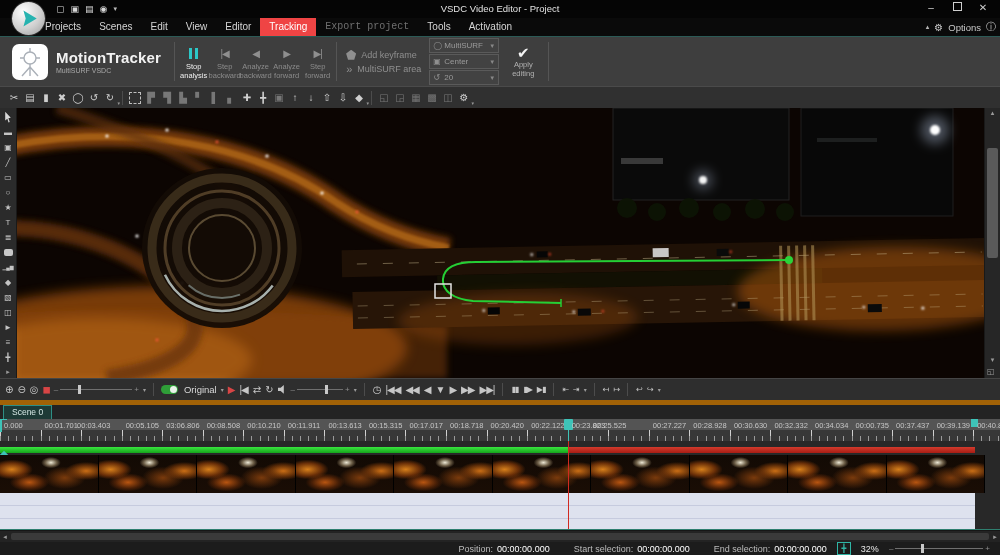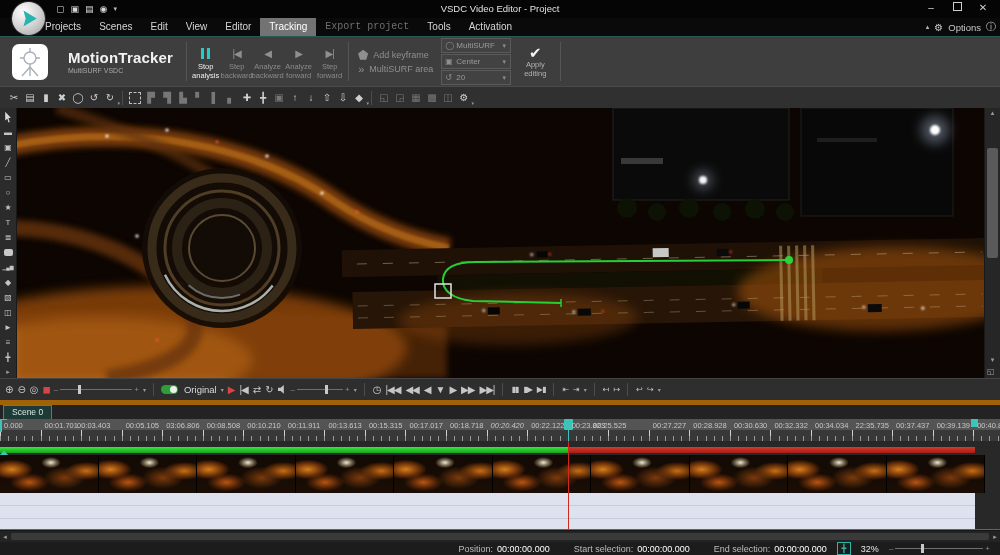--- a/index.html
+++ b/index.html
@@ -18,31 +18,31 @@
   .qicon{font-size:9px;color:#d8d8d8;line-height:18px;cursor:default;}
   .qcaret{font-size:7px;color:#bbb;}
   .wtitle{position:absolute;left:0;right:0;text-align:center;font-size:9.5px;color:#e2e2e2;line-height:18px;}
   .winbtns{position:absolute;right:4px;top:0;display:flex;height:16px;align-items:center;gap:0;}
   .winbtn{width:26px;text-align:center;font-size:10px;color:#cfcfcf;line-height:16px;}
   .winbtn .sq{display:inline-block;width:7px;height:7px;border:1px solid #cfcfcf;}
 
   
   .menubar{height:18px;background:#0a0a0a;display:flex;align-items:stretch;padding-left:36px;position:relative;}
   .mi{font-size:10px;color:#d6d6d6;line-height:18px;padding:0 9px;}
-  .mi.active{background:#737373;color:#fff;}
+  .mi.active{background:#ef4444;color:#fff;}
   .mi.disabled{color:#6f6f6f;font-family:Liberation Mono, monospace;}
   .menu-right{position:absolute;right:4px;top:0;height:18px;display:flex;align-items:center;gap:5px;}
   .collapse{font-size:7px;color:#b5b5b5;}
   .gear{font-size:10px;color:#c9c9c9;}
   .optlbl{font-size:9.5px;color:#c9c9c9;}
   .info{font-size:10px;color:#c9c9c9;}
 
   
   .ribbon{height:51px;background:#3e3e3e;border-top:1px solid #2b5a56;display:flex;align-items:stretch;}
-  .brand{display:flex;align-items:center;padding:0 10px 0 12px;gap:20px;min-width:138px;}
+  .brand{display:flex;align-items:center;padding:0 10px 0 12px;gap:8px;min-width:138px;}
   .brandicon{width:36px;height:36px;background:#fff;border-radius:7px;position:relative;flex:none;}
   .brandtxt .t1{font-size:15px;font-weight:bold;color:#f2f2f2;letter-spacing:.2px;}
   .brandtxt .t2{font-size:7px;color:#a8a8a8;margin-top:1px;}
   .vsep{width:1px;background:#555;margin:5px 3px;}
   .rtb{width:31px;display:flex;flex-direction:column;align-items:center;justify-content:center;padding-top:2px;}
   .rtb .ric{height:16px;font-size:10px;color:#8f8f8f;letter-spacing:-1px;display:flex;align-items:center;}
   .rtb .lbl{font-size:7.5px;line-height:8.5px;color:#8b8b8b;text-align:center;margin-top:2px;}
   .rtb.enabled .lbl{color:#f0f0f0;}
   .pbars span{display:inline-block;width:3px;height:11px;background:#2cc7c7;margin:0 1.5px;}
   .ract-col{display:flex;flex-direction:column;justify-content:center;gap:4px;padding:0 6px;}
@@ -550,30 +550,30 @@
       <span class="rlbl" style="left: 77px;">00:03.403</span>
       <span class="rlbl" style="left: 125.65px;">00:05.105</span>
       <span class="rlbl" style="left: 166.2px;">03:06.806</span>
       <span class="rlbl" style="left: 206.75px;">00:08.508</span>
       <span class="rlbl" style="left: 247.3px;">00:10.210</span>
       <span class="rlbl" style="left: 287.85px;">00:11.911</span>
       <span class="rlbl" style="left: 328.4px;">00:13.613</span>
       <span class="rlbl" style="left: 368.95px;">00:15.315</span>
       <span class="rlbl" style="left: 409.5px;">00:17.017</span>
       <span class="rlbl" style="left: 450.05px;">00:18.718</span>
-      <span class="rlbl" style="left: 490.6px; font-style: italic;">00:20.420</span>
+      <span class="rlbl" style="left: 490.6px;">00:20.420</span>
       <span class="rlbl" style="left: 531.15px;">00:22.122</span>
       <span class="rlbl" style="left: 571.7px;">00:23.823</span>
       <span class="rlbl" style="left: 593px;">00:25.525</span>
       <span class="rlbl" style="left: 652.8px;">00:27.227</span>
       <span class="rlbl" style="left: 693.35px;">00:28.928</span>
       <span class="rlbl" style="left: 733.9px;">00:30.630</span>
       <span class="rlbl" style="left: 774.45px;">00:32.332</span>
       <span class="rlbl" style="left: 815px;">00:34.034</span>
-      <span class="rlbl" style="left: 855.55px;">22:35.735</span>
+      <span class="rlbl" style="left: 855.55px;">00:00.735</span>
       <span class="rlbl" style="left: 896.1px;">00:37.437</span>
       <span class="rlbl" style="left: 936.65px;">00:39.139</span>
       <span class="rlbl" style="left: 977.2px;">00:40.840</span>
     </div>
 
   <div class="tl-body">
     <div class="abar done" id="abar-done" style="left: 0px; width: 568px;"></div>
     <div class="abar pending" id="abar-pending" style="left: 568px; width: 407px;"></div>
     <div class="kdiamond"></div>
     <div class="thumbs" id="thumbs-row">

